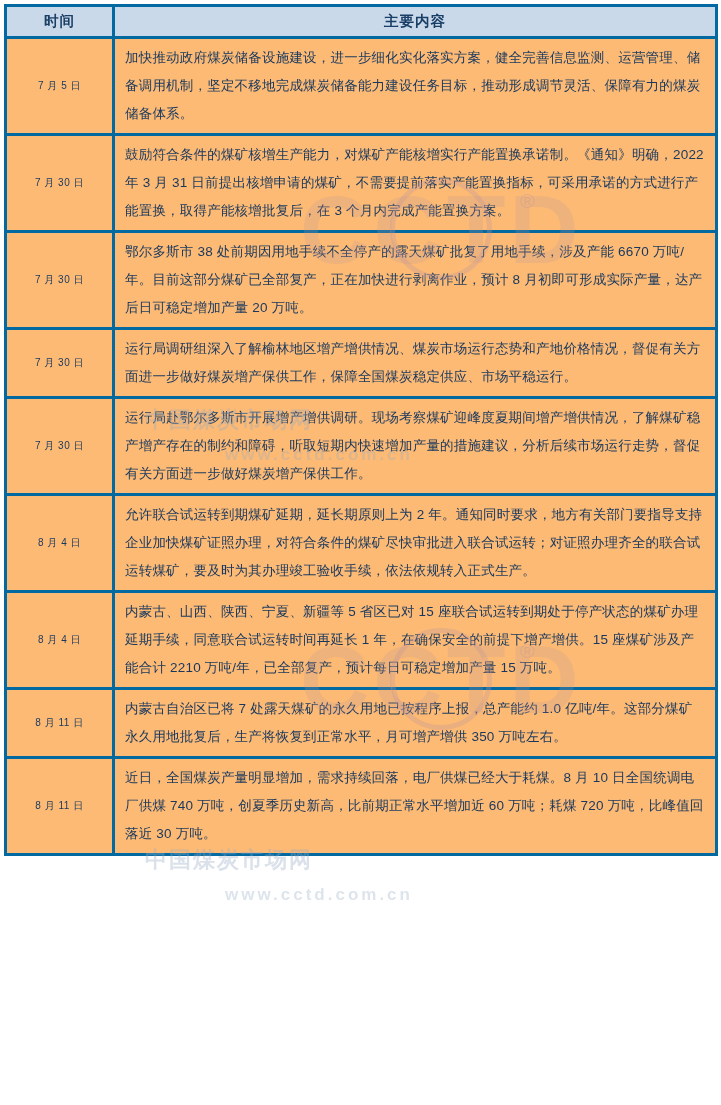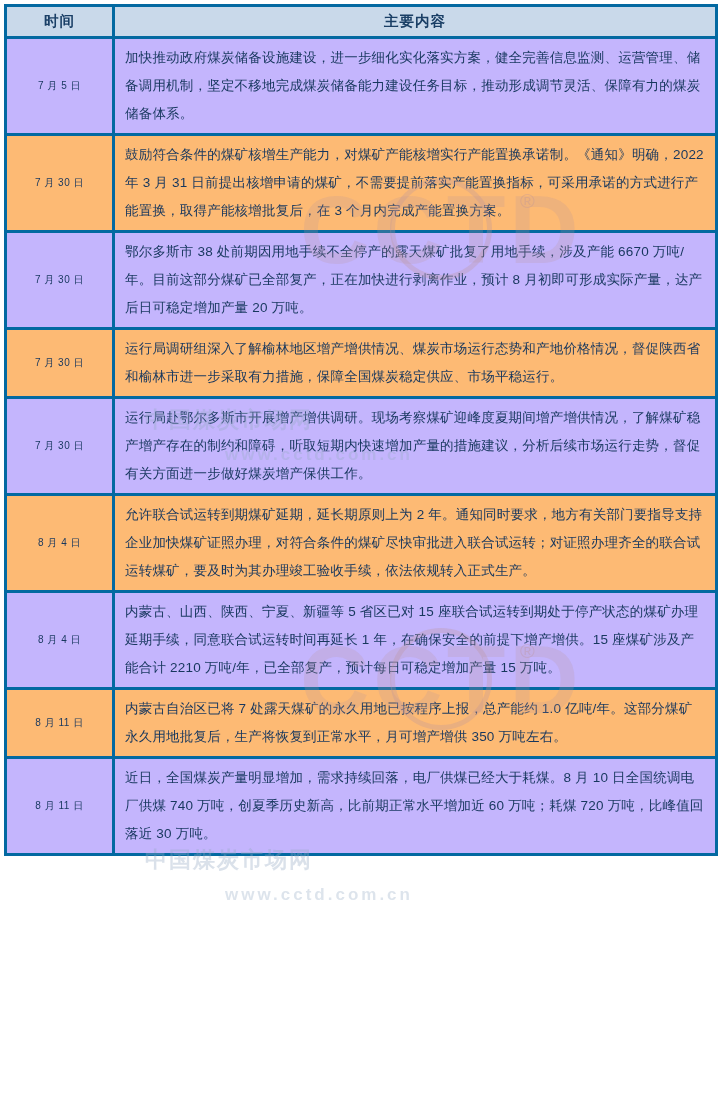--- a/index.html
+++ b/index.html
@@ -51,21 +51,21 @@
   }
   td.content-cell {
     text-align: left;
     font-size: 13.5px;
     color: #17375e;
     line-height: 28px;
     padding: 5px 9px 5px 10px;
     letter-spacing: 0.2px;
   }
   tr.shade td {
-    background: #c4b5fd;
+    background: #fdba74;
   }
   tr.plain td {
     background: #fdba74;
   }
   
   .wm {
     position: absolute;
     pointer-events: none;
     user-select: none;
     color: rgba(150, 170, 195, 0.35);
@@ -143,21 +143,21 @@
       <tr class="plain">
         <td class="time-cell">7 月 30 日</td>
         <td class="content-cell">鼓励符合条件的煤矿核增生产能力，对煤矿产能核增实行产能置换承诺制。《通知》明确，2022 年 3 月 31 日前提出核增申请的煤矿，不需要提前落实产能置换指标，可采用承诺的方式进行产能置换，取得产能核增批复后，在 3 个月内完成产能置换方案。</td>
       </tr>
       <tr class="shade">
         <td class="time-cell">7 月 30 日</td>
         <td class="content-cell">鄂尔多斯市 38 处前期因用地手续不全停产的露天煤矿批复了用地手续，涉及产能 6670 万吨/年。目前这部分煤矿已全部复产，正在加快进行剥离作业，预计 8 月初即可形成实际产量，达产后日可稳定增加产量 20 万吨。</td>
       </tr>
       <tr class="plain">
         <td class="time-cell">7 月 30 日</td>
-        <td class="content-cell">运行局调研组深入了解榆林地区增产增供情况、煤炭市场运行态势和产地价格情况，督促陕西省和榆林市进一步采取有力措施，保障全国煤炭稳定供应、市场平稳运行。</td>
+        <td class="content-cell">运行局调研组深入了解榆林地区增产增供情况、煤炭市场运行态势和产地价格情况，督促有关方面进一步做好煤炭增产保供工作，保障全国煤炭稳定供应、市场平稳运行。</td>
       </tr>
       <tr class="shade">
         <td class="time-cell">7 月 30 日</td>
         <td class="content-cell">运行局赴鄂尔多斯市开展增产增供调研。现场考察煤矿迎峰度夏期间增产增供情况，了解煤矿稳产增产存在的制约和障碍，听取短期内快速增加产量的措施建议，分析后续市场运行走势，督促有关方面进一步做好煤炭增产保供工作。</td>
       </tr>
       <tr class="plain">
         <td class="time-cell">8 月 4 日</td>
         <td class="content-cell">允许联合试运转到期煤矿延期，延长期原则上为 2 年。通知同时要求，地方有关部门要指导支持企业加快煤矿证照办理，对符合条件的煤矿尽快审批进入联合试运转；对证照办理齐全的联合试运转煤矿，要及时为其办理竣工验收手续，依法依规转入正式生产。</td>
       </tr>
       <tr class="shade">

